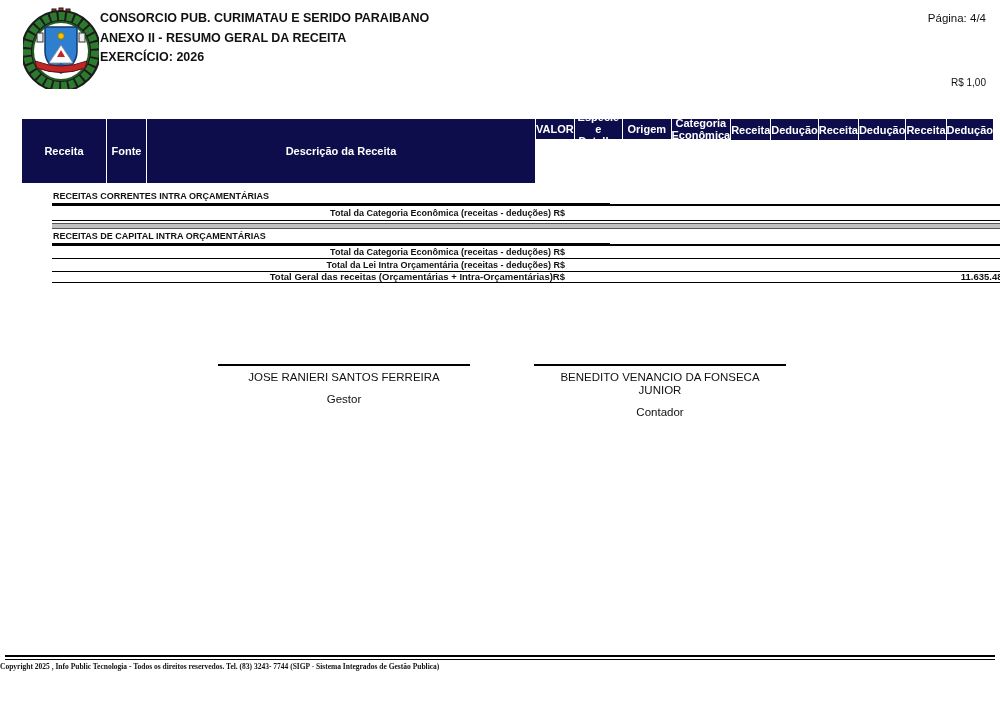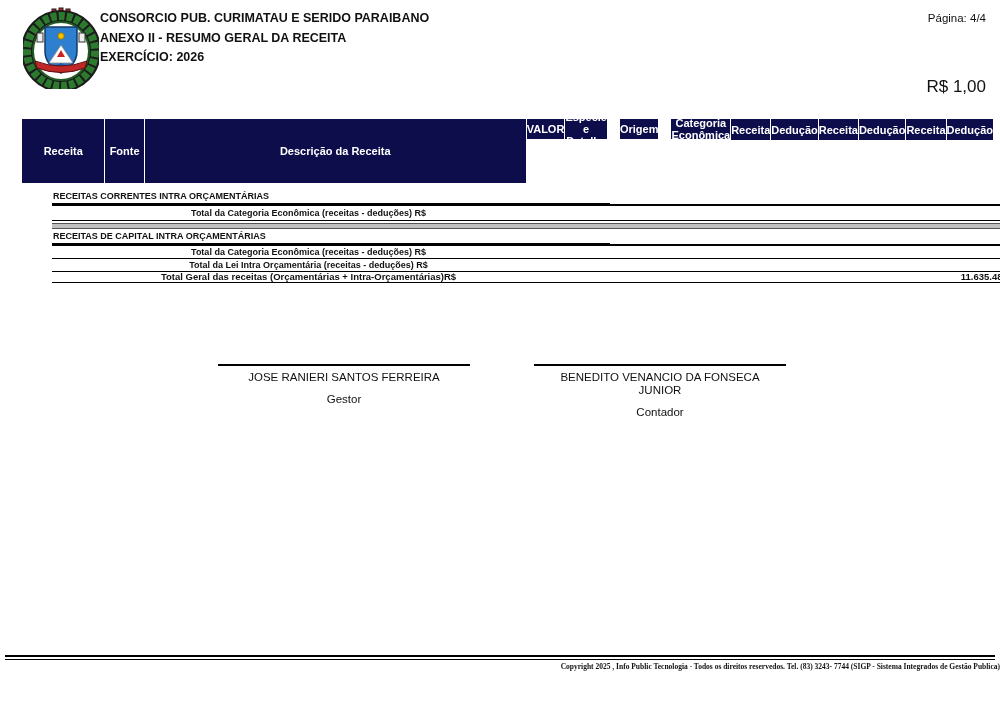--- a/index.html
+++ b/index.html
@@ -8,49 +8,49 @@
     font-family:"Liberation Sans", sans-serif; color:#111;
     -webkit-font-smoothing:antialiased;
   }
   .abs { position:absolute; }
 
   
   .logo { left:23px; top:5px; width:76px; height:84px; }
   .org-block { left:100px; top:9px; }
   .org-line { font-weight:bold; font-size:12.5px; line-height:19.5px; white-space:nowrap; }
   .page-num { right:14px; top:12px; font-size:11.5px; }
-  .currency { right:14px; top:77px; font-size:17px; }
+  .currency { right:14px; top:77px; font-size:10px; }
 
   
   .thead {
     left:22px; top:119px; width:971px; display:flex; gap:1px;
     background:#ffffff;
   }
   .th {
     background:var(--navy,#0d0d4c); color:#fff; font-weight:bold; font-size:11px;
     display:flex; align-items:center; justify-content:center; text-align:center;
   }
   .col-receita { width:84px; height:64px; }
   .col-fonte   { width:39px; height:64px; }
   .col-desc    { width:388px; height:64px; }
   .valor-wrap  { flex:1; display:flex; flex-direction:row; gap:1px; }
   .valor-title { height:20px; }
-  .group-row   { display:flex; gap:13px; height:20px; }
+  .group-row   { display:flex; gap:1px; height:20px; }
   .group-row .th { flex:1; }
   .sub-row     { display:flex; gap:1px; height:21px; }
   .sub-row .th { flex:1; }
 
   
   .tbody { left:16px; top:189px; width:971px; font-size:9px; font-weight:bold;margin-left:36px; }
   .section-inner {
     width:557px; border-bottom:1px solid #000; padding:2px 0 2px 1px;
     line-height:10px; white-space:nowrap;
   }
   .total-row { display:flex; align-items:center; }
-  .total-row .lbl { width:513px; text-align:center; line-height:10px; }
+  .total-row .lbl { width:513px; text-align:right; line-height:10px; }
   .total-row .val { flex:1; text-align:right; padding-right:2px; line-height:10px; }
   .row-a { border-top:2px solid #000; border-bottom:1px solid #000; padding:2px 0; }
   .row-b { border-top:2px solid #000; padding:1px 0; }
   .row-c { border-top:1px solid #000; padding:1px 0; }
   .row-grand { border-top:1px solid #000; border-bottom:1px solid #000000; padding:0 0; font-size:9.5px; }
   .gray-divider {
     height:4px; background:var(--gray,#c0c0c0);
     border-top:1px solid #555; border-bottom:1px solid #555; margin-top:2px;
   }
 
@@ -59,21 +59,21 @@
   .sig-left  { left:218px; top:364px; width:252px; }
   .sig-right { left:534px; top:364px; width:252px; }
   .sig-line { border-top:2px solid #000; margin-bottom:5px; }
   .sig-name { max-width:228px; margin:0 auto; line-height:13px; }
   .sig-role { margin-top:9px; }
 
   
   .footer-rule { left:5px; right:5px; top:655px; height:2px;
     border-top:2px solid #000; border-bottom:1px solid #000; }
   .footer-text {
-    left:0; right:0; top:662px; text-align:right;
+    left:0; right:0; top:662px; text-align:left;
     font-family:"Liberation Serif", serif; font-weight:bold; font-size:7.5px;
   }
 </style>
 </head>
 <body>
 
 <svg class="abs logo" viewBox="0 0 76 84" aria-hidden="true">
 
   <rect x="28" y="8" width="20" height="10" fill="#d9d9d9" stroke="#1a1a1a" stroke-width="1.5"></rect>
   <rect x="29" y="4" width="4" height="6" fill="#cc2222" stroke="#1a1a1a"></rect>

